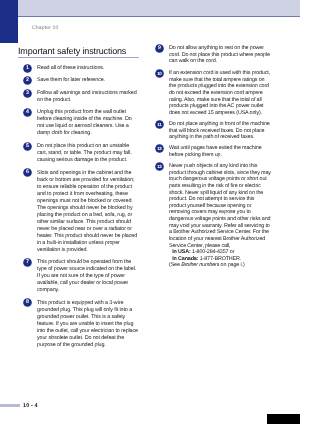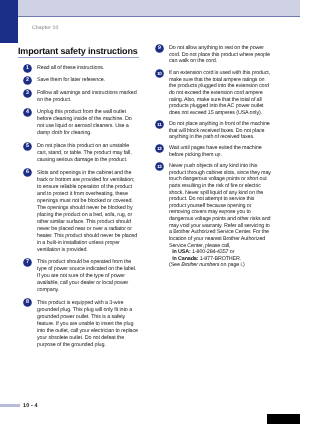--- a/index.html
+++ b/index.html
@@ -1,21 +1,21 @@
 <!DOCTYPE html>
 <html><head>
 <meta charset="utf-8">
 <style>
   html,body{margin:0;padding:0;}
   body{width:300px;height:424px;background:#fff;font-family:"Liberation Sans",sans-serif;overflow:hidden;position:relative;-webkit-font-smoothing:antialiased;text-rendering:geometricPrecision;}
   .page{position:absolute;inset:0;background:#fff;}
   .tabband{position:absolute;left:17.8px;top:0;right:0;height:16px;background:#ced2e4;border-bottom:1px solid #6e7ab2;}
   .tabblock{position:absolute;left:0;top:0;width:17.8px;height:42.6px;background:#1b2f88;}
   .chapter{will-change:transform;position:absolute;left:32.4px;top:25.2px;font-size:5.1px;color:#777777;letter-spacing:.12px;}
-  .title{will-change:transform;position:absolute;left:18px;top:39.5px;font-size:9.0px;font-weight:bold;color:#111;letter-spacing:-.15px;}
+  .title{will-change:transform;position:absolute;left:18px;top:39.5px;font-size:9.0px;font-weight:normal;color:#111;letter-spacing:-.15px;}
   .titlerule{position:absolute;left:18px;top:56.5px;width:121px;height:1px;background:#9aa3d4;}
   .colL{position:absolute;left:18px;top:64.8px;width:121px;}
   .colR{position:absolute;left:150px;top:45.3px;width:121.5px;}
   .item{position:relative;padding-left:19px;margin-bottom:5.55px;}
   .colR .txt{will-change:transform;font-size:5.4px;line-height:6.62px;letter-spacing:-0.14px;}
   .colR .item{margin-bottom:4.7px;}
   .badge{position:absolute;left:5px;top:-1.3px;width:9px;height:9px;}
   .badge svg{position:absolute;left:0;top:0;width:9px;height:9px;display:block;}
   .badge .num{will-change:transform;position:absolute;left:0;top:0;width:9px;height:9px;line-height:9.1px;text-align:center;color:#fff;font-size:5.3px;font-weight:bold;letter-spacing:0;}
   .badge.wide .num{font-size:4.5px;letter-spacing:-0.4px;text-indent:-0.4px;}

